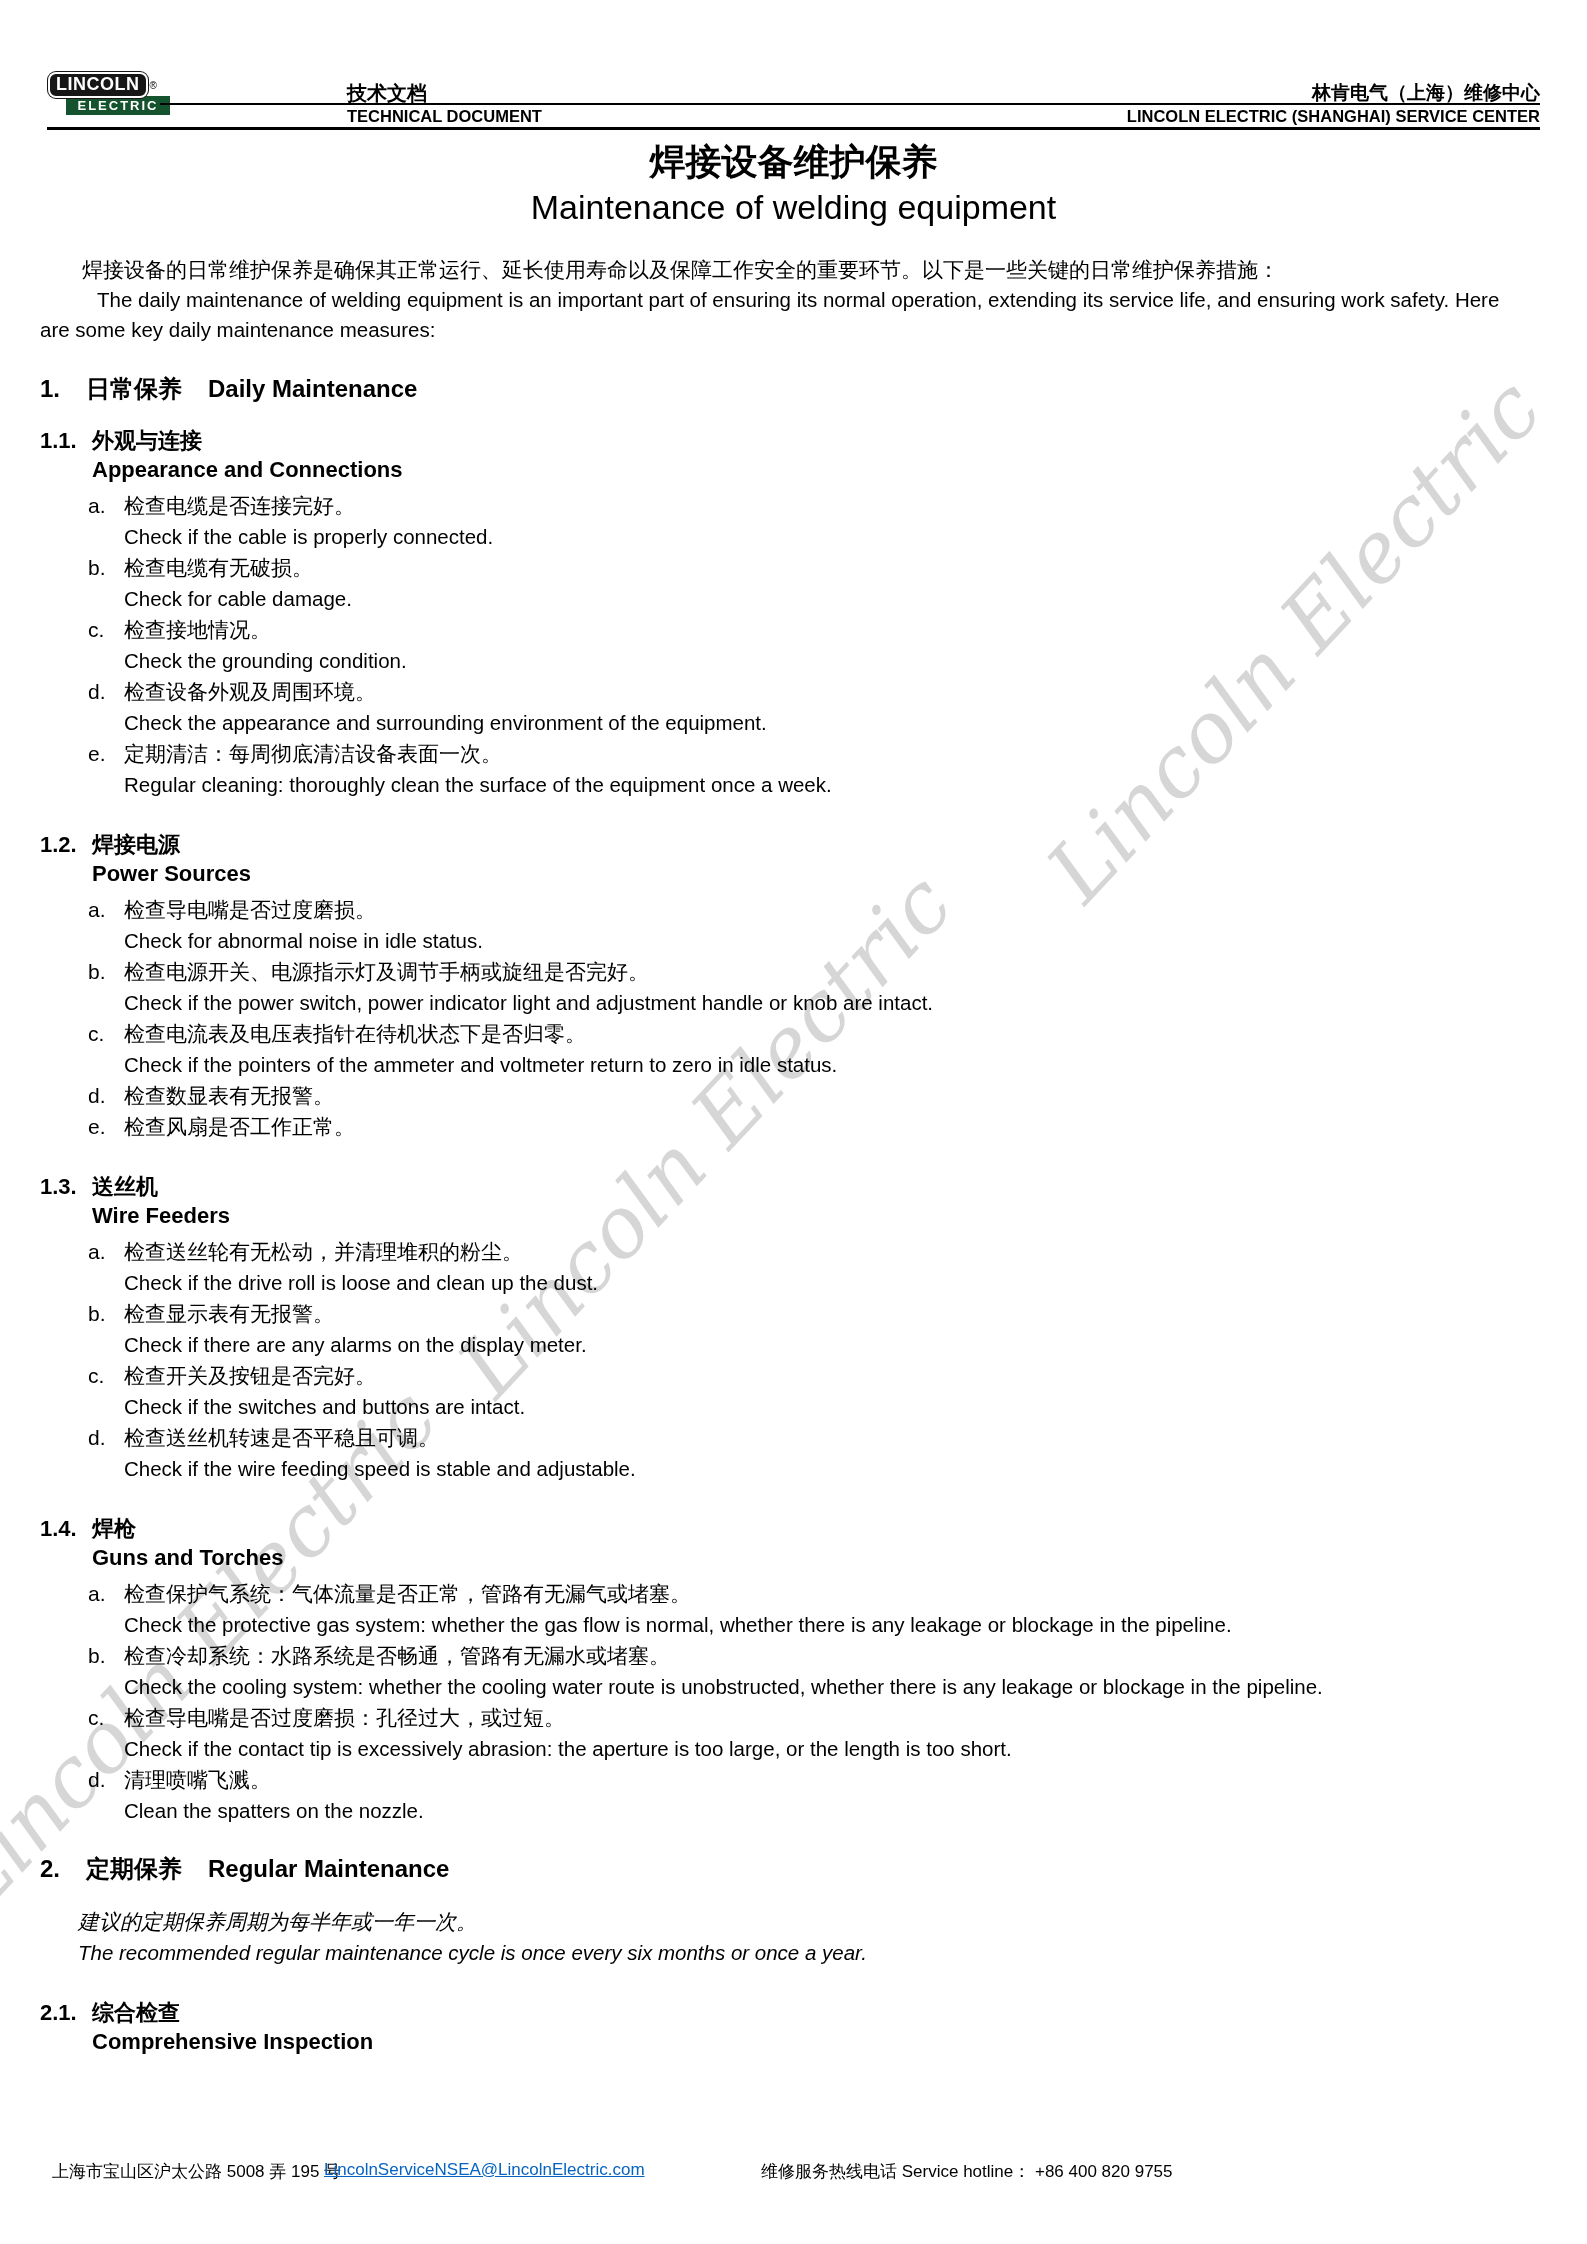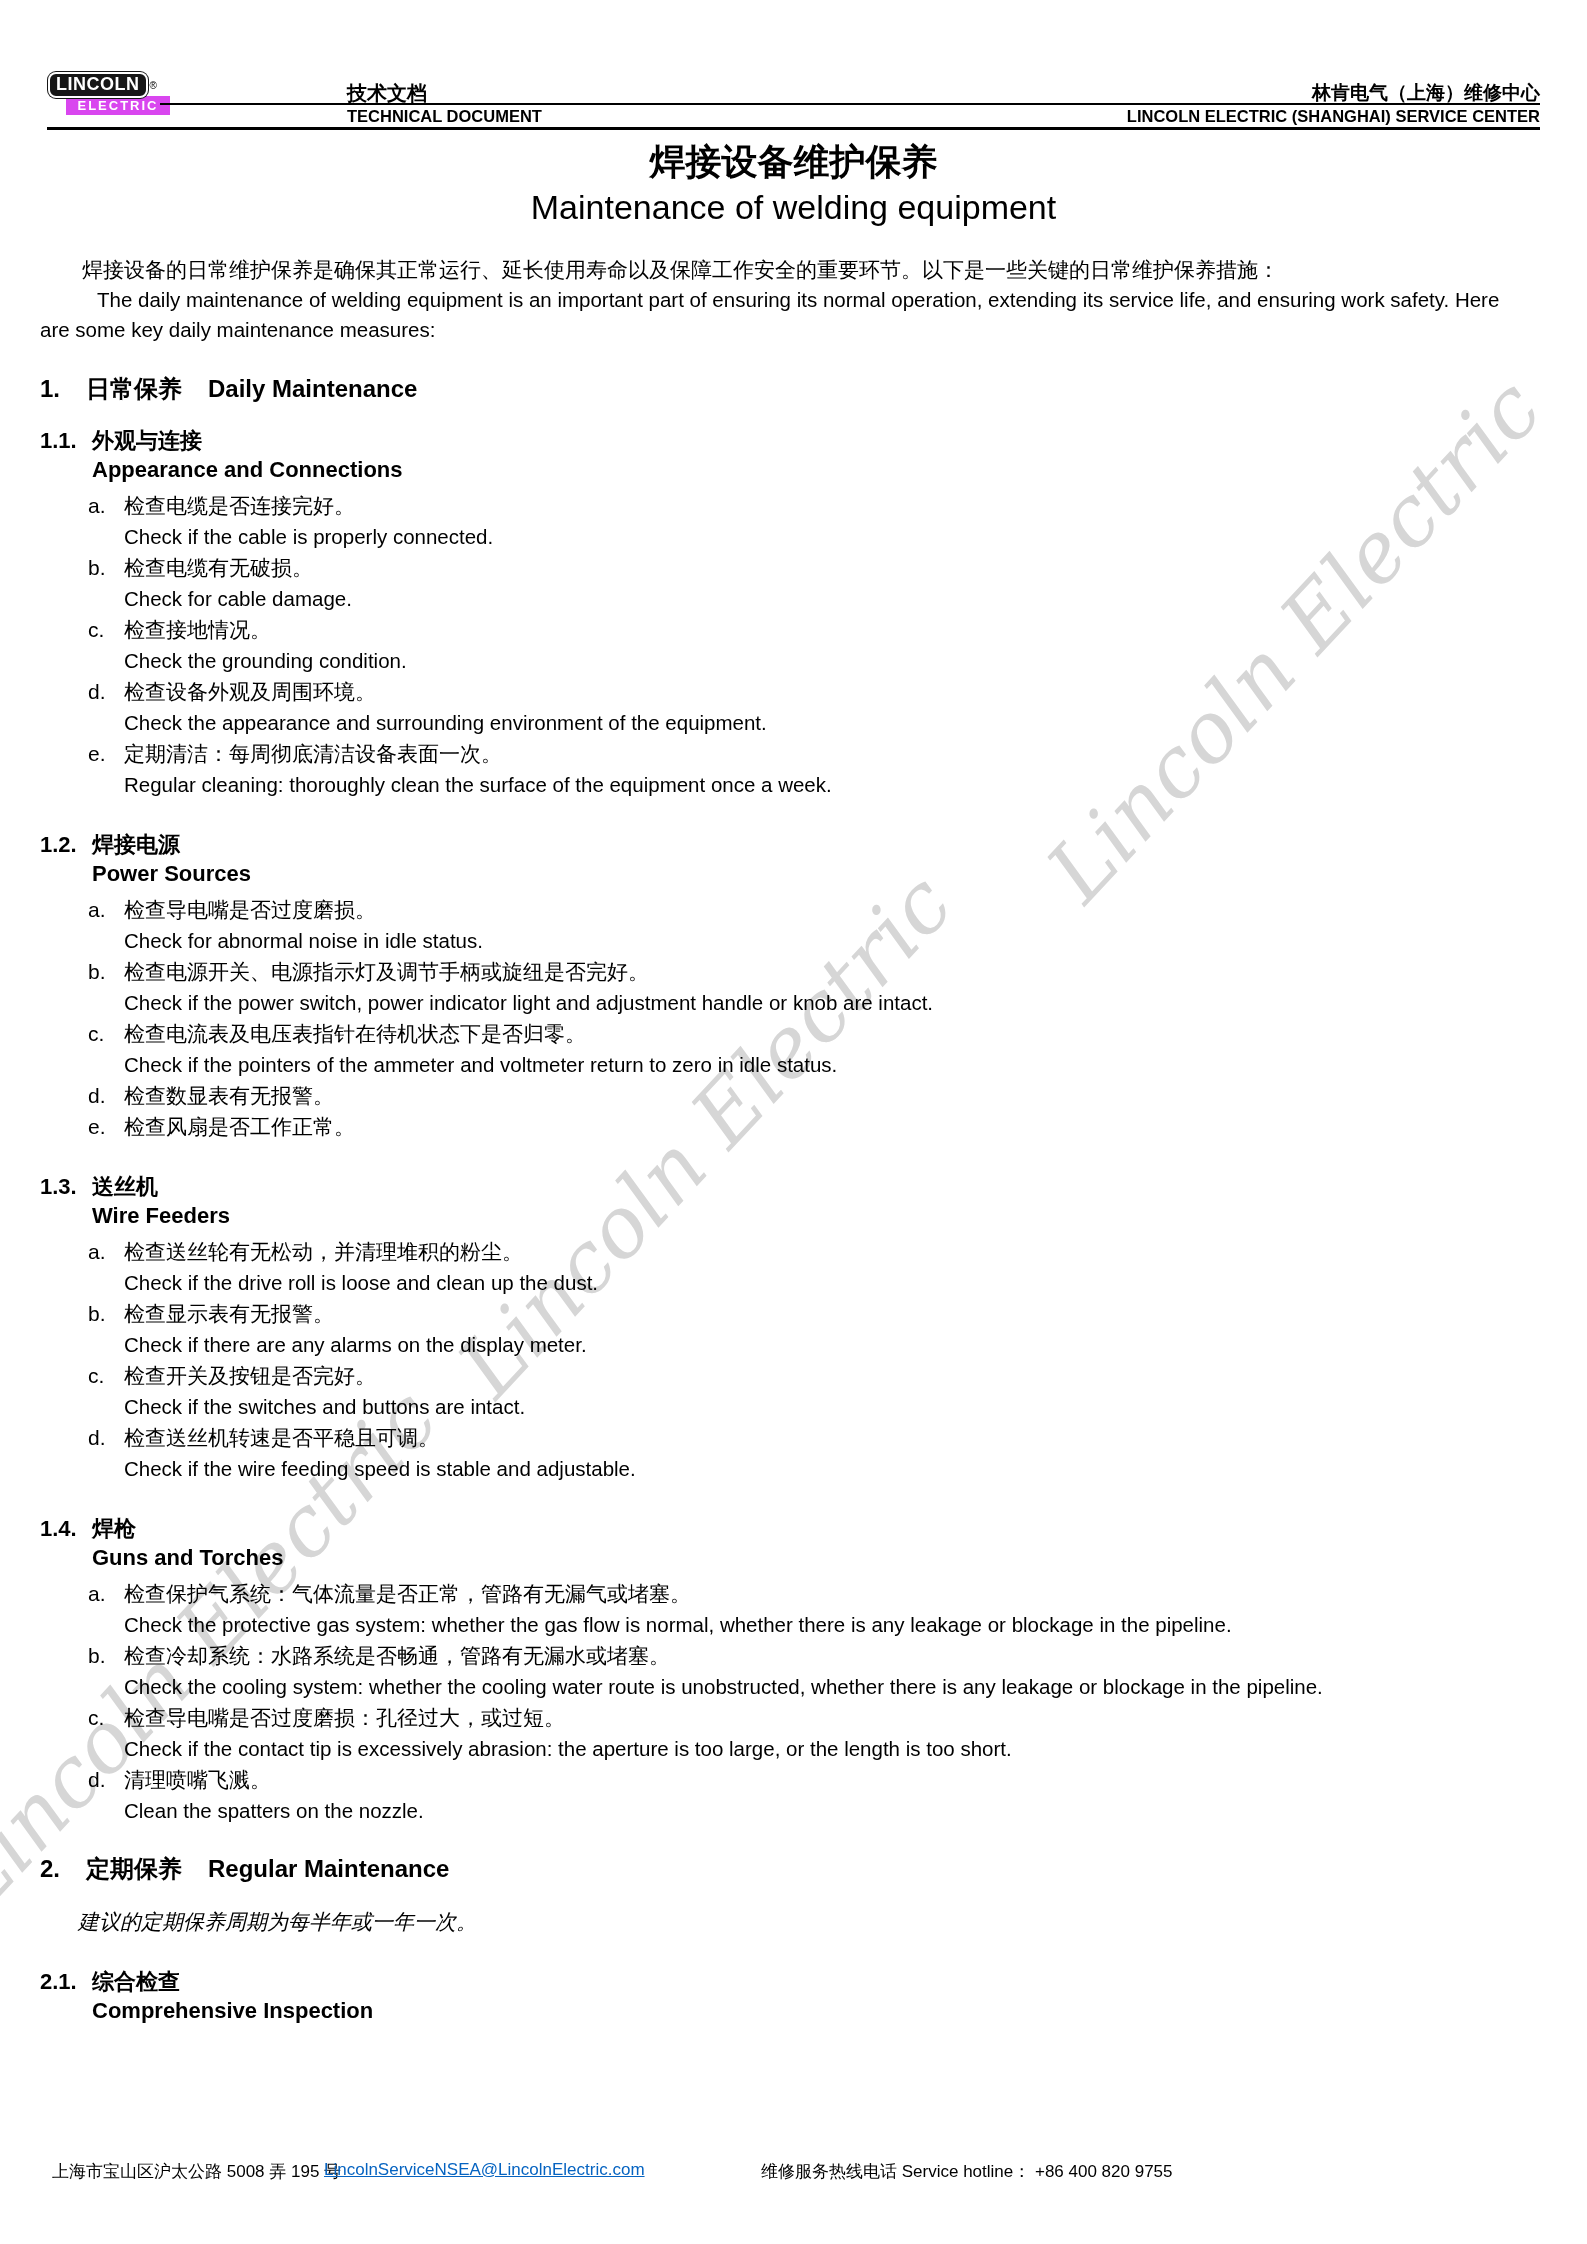--- a/index.html
+++ b/index.html
@@ -23,21 +23,21 @@
   .content{position:absolute;inset:0;z-index:1;}
   
   .logo{position:absolute;left:48px;top:72px;}
   .logo-black{
     display:inline-block;background:#161616;color:#fff;border-radius:8px;
     font-weight:bold;font-size:18px;letter-spacing:.5px;padding:2px 8px 3px 8px;
     box-shadow:inset 0 0 0 2px #fff, 0 0 0 1px #161616;
   }
   .logo-reg{font-size:10px;vertical-align:top;position:relative;top:8px;left:2px;}
   .logo-red{
-    display:block;margin:-4px 0 0 16px;width:96px;background:#d946ef;color:#fff;
+    display:block;margin:-4px 0 0 16px;width:96px;background:#14532d;color:#fff;
     font-weight:bold;font-size:13px;letter-spacing:2px;text-align:center;
     padding:2px 4px;border:2px solid #ffffff;box-sizing:content-box;
   }
   .hdr-center{position:absolute;left:347px;top:80px;}
   .hdr-center .cn{font-weight:bold;font-size:20px;}
   .hdr-right{position:absolute;right:47px;top:80px;text-align:right;}
   .hdr-right .cn{font-weight:bold;font-size:19px;}
   .hdr-en{position:absolute;top:107px;font-weight:bold;font-size:16.5px;}
   .hdr-en.c{left:347px;}
   .hdr-en.r{right:47px;text-align:right;}
@@ -183,20 +183,21 @@
         </div>
       </div>
       <div class="section">
         <div class="h1">
           <span class="h1-num">2.</span>
           <span class="h1-cn">定期保养</span>
           <span class="h1-en">Regular Maintenance</span>
         </div>
         <div class="notes">
           <div class="note-cn">建议的定期保养周期为每半年或一年一次。</div>
+          <div class="note-en">The recommended regular maintenance cycle is once every six months or once a year.</div>
         </div>
         <div class="subsection">
           <div class="sub-line1">
             <span class="sub-num">2.1.</span>
             <span>综合检查</span>
           </div>
           <div class="sub-line2">Comprehensive Inspection</div>
         </div>
       </div>
     </div>

